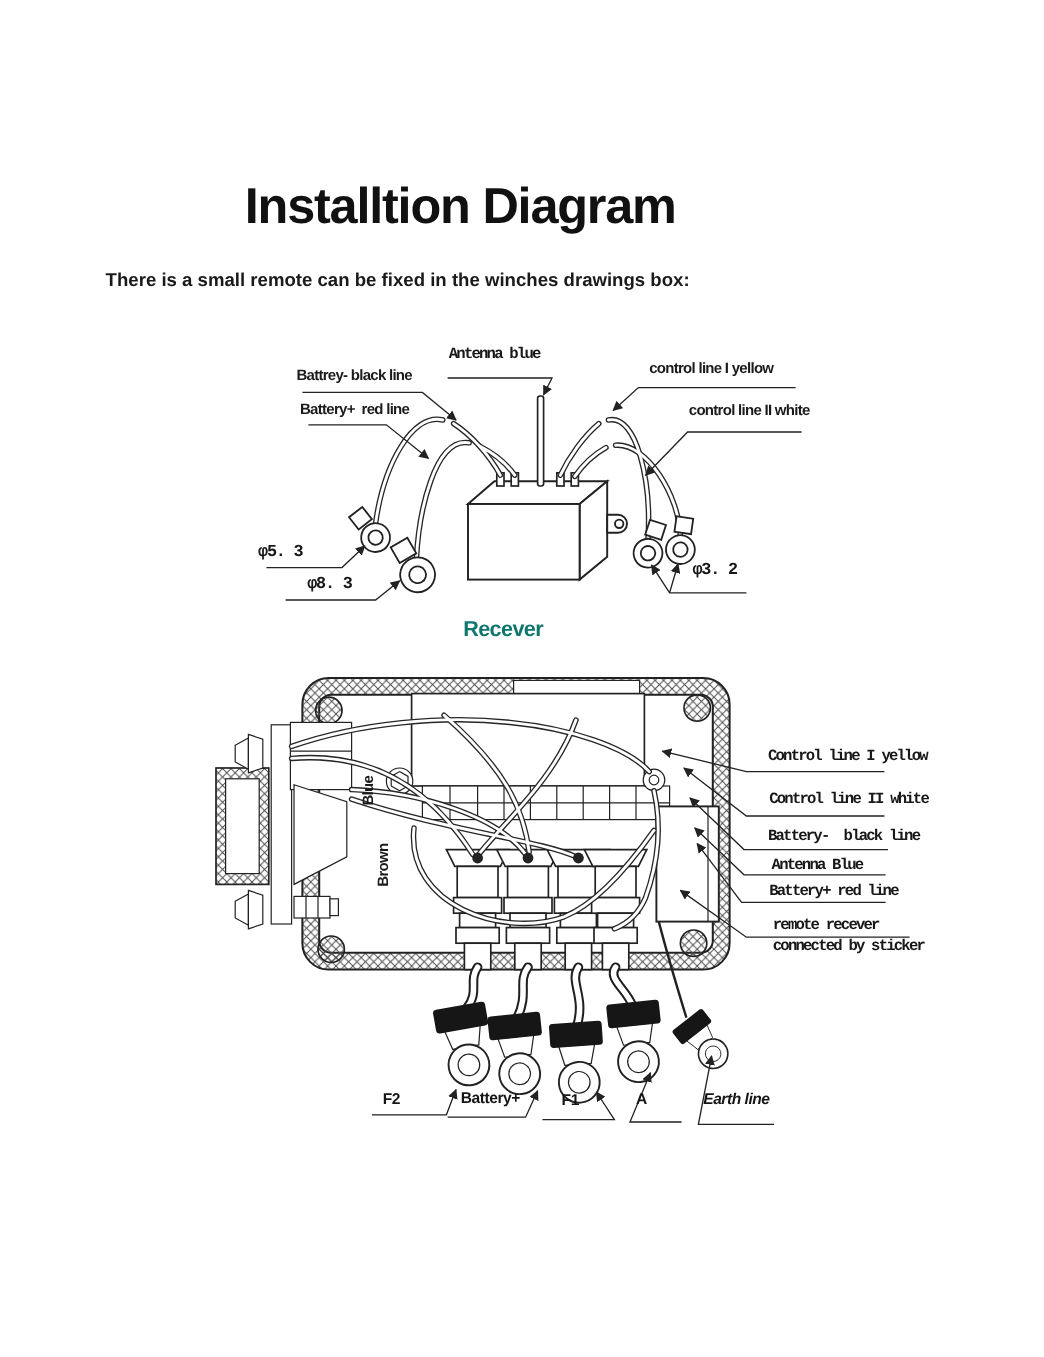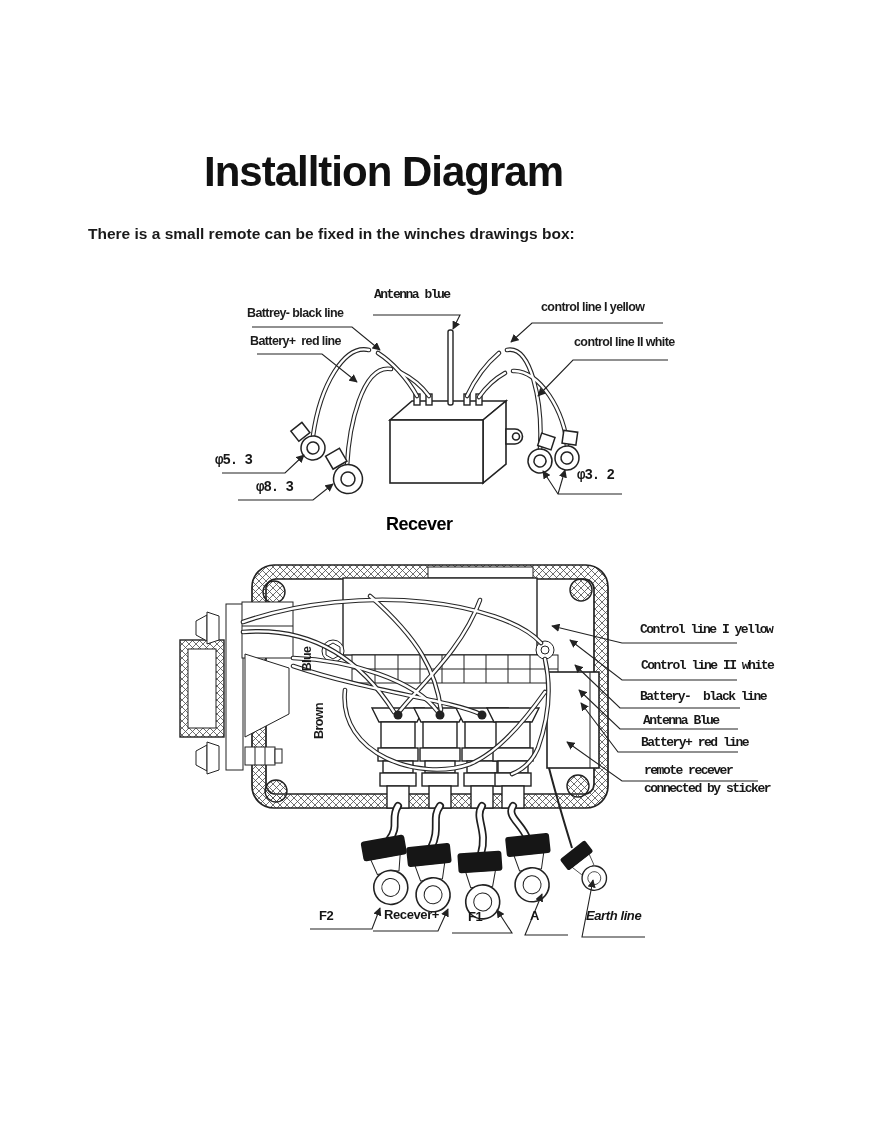--- a/index.html
+++ b/index.html
@@ -5,21 +5,21 @@
   html,body{margin:0;padding:0;background:#ffffff;}
   #page{position:relative;width:870px;height:1131px;background:#fff;overflow:hidden;
         font-family:"Liberation Sans",sans-serif;color:#1c1c1c;}
   #art{position:absolute;left:0;top:0;}
   .lbl{position:absolute;white-space:pre;line-height:1.1;}
   .title{font:bold 42px "Liberation Sans",sans-serif;letter-spacing:-1px;color:#111;}
   .intro{font:600 15.5px "Liberation Sans",sans-serif;color:#1a1a1a;}
   .sansb{font:bold 12.5px "Liberation Sans",sans-serif;letter-spacing:-0.6px;color:#1b1b1b;}
   .monob{font:bold 13px "Liberation Mono",monospace;letter-spacing:-1.5px;color:#181818;}
   .monob2{font:bold 14px "Liberation Mono",monospace;letter-spacing:-1px;color:#181818;}
-  .caption{font:bold 18px "Liberation Sans",sans-serif;letter-spacing:-0.5px;color:#000000;}
+  .caption{font:bold 18px "Liberation Sans",sans-serif;letter-spacing:-0.5px;color:#0f766e;}
   .term{font:bold 13px "Liberation Sans",sans-serif;letter-spacing:-0.4px;color:#151515;}
   .vert{transform:translate(-50%,-50%) rotate(-90deg);transform-origin:center;}
   
   .wo{stroke:#262626;stroke-width:4.6;fill:none;stroke-linecap:round;}
   .wi{stroke:#ffffff;stroke-width:2.4;fill:none;stroke-linecap:round;}
   .co{stroke:#1f1f1f;stroke-width:8;fill:none;stroke-linecap:round;}
   .ci{stroke:#ffffff;stroke-width:4.6;fill:none;stroke-linecap:round;}
   .ldr{fill:none;stroke:#222;stroke-width:1.1;}
   .ln{stroke:#222;fill:none;}
   .part{stroke:#222;fill:#fff;}
@@ -290,18 +290,18 @@
   <div class="lbl monob" style="left:640px;top:689px;">Battery-  black line</div>
   <div class="lbl monob" style="left:643px;top:713px;">Antenna Blue</div>
   <div class="lbl monob" style="left:641px;top:735px;">Battery+ red line</div>
   <div class="lbl monob" style="left:644px;top:763px;">remote recever</div>
   <div class="lbl monob" style="left:644px;top:781px;">connected by sticker</div>
 
   <div class="lbl sansb vert" style="left:307px;top:659px;">Blue</div>
   <div class="lbl sansb vert" style="left:319px;top:721px;">Brown</div>
 
   <div class="lbl term" style="left:319px;top:908px;">F2</div>
-  <div class="lbl term" style="left:384px;top:907px;">Recever+</div>
+  <div class="lbl term" style="left:384px;top:907px;">Battery+</div>
   <div class="lbl term" style="left:468px;top:909px;text-align:right;">F1</div>
   <div class="lbl term" style="left:530px;top:908px;">A</div>
   <div class="lbl term" style="left:586px;top:908px;font-style:italic;">Earth line</div>
 
 </div>
 
 </body></html>

